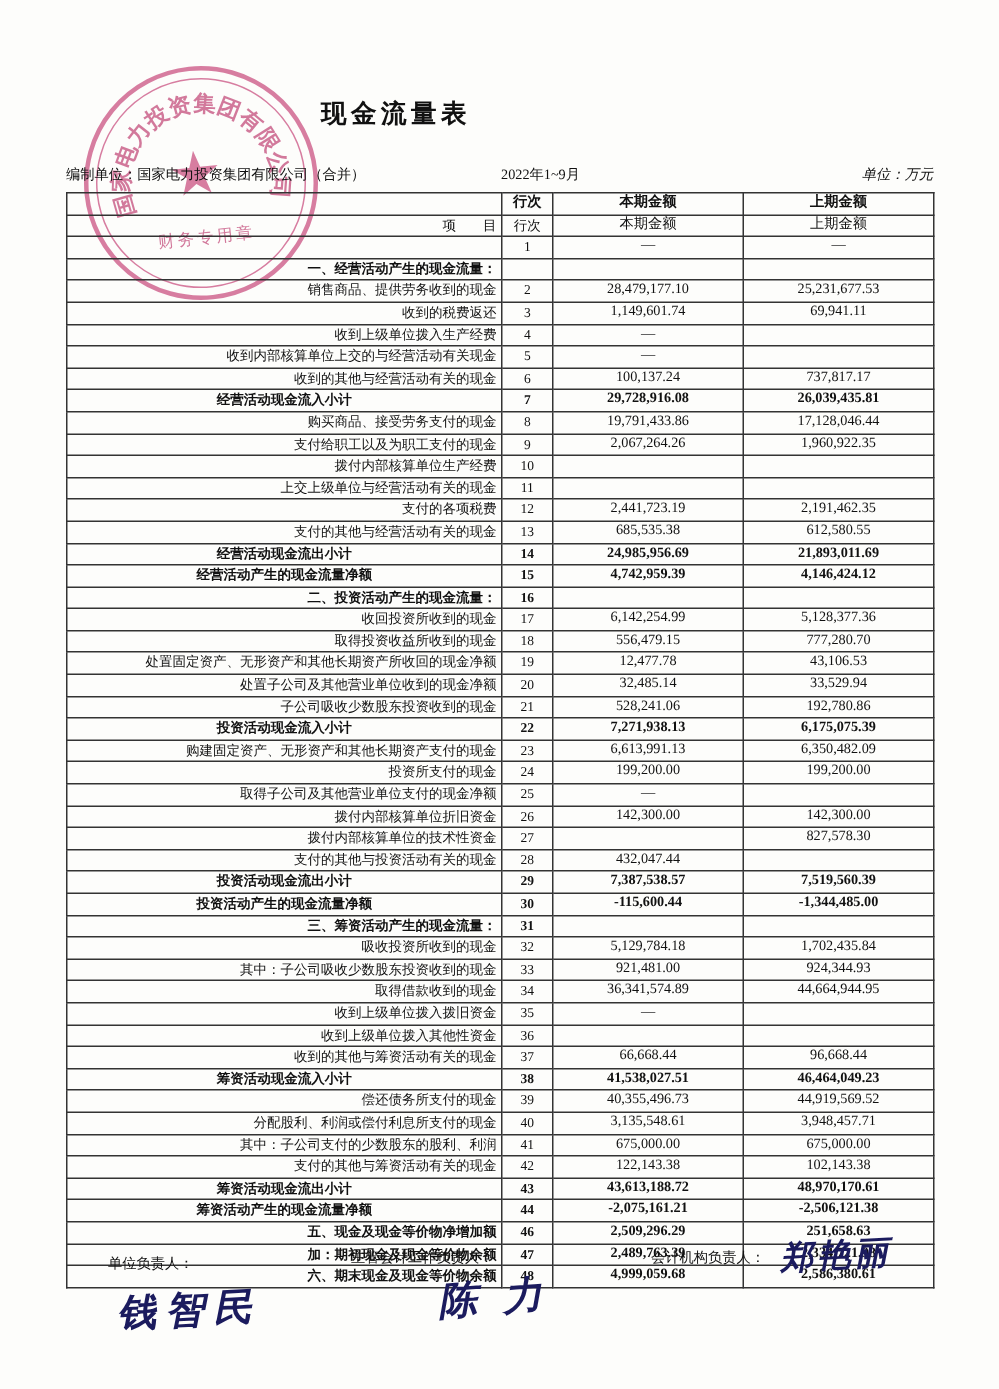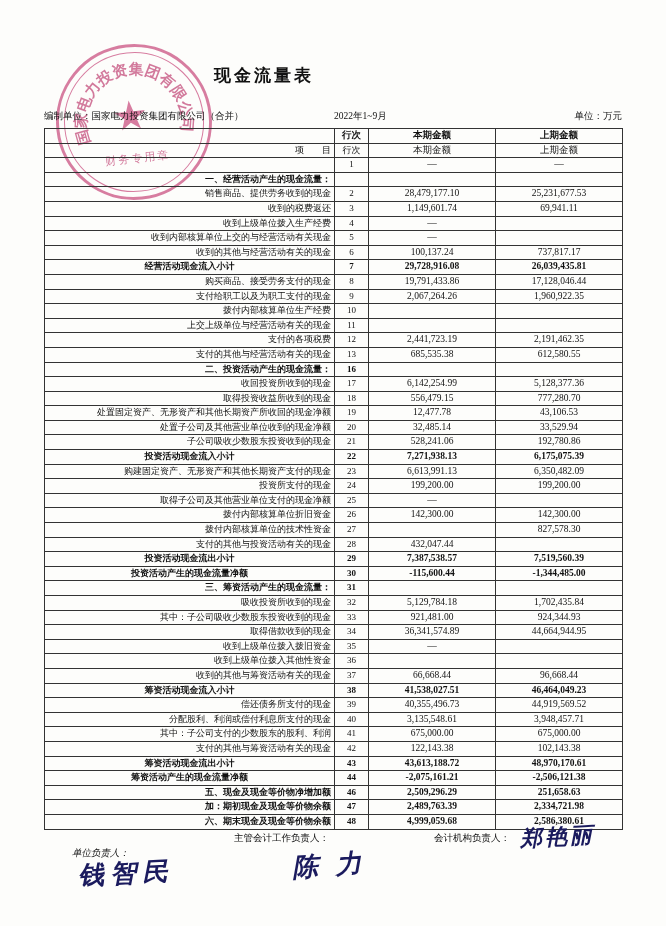--- a/index.html
+++ b/index.html
@@ -101,21 +101,21 @@
   .meta {
     position: absolute;
     top: 110px;
     left: 44px;
     width: 578px;
     font-size: 9.5px;
     height: 14px;
   }
   .meta .m-left { position: absolute; left: 0; top: 0; }
   .meta .m-mid  { position: absolute; left: 290px; top: 0; }
-  .meta .m-right{ position: absolute; right: 0; top: 0; }
+  .meta .m-right{ position: absolute; right: 0; top: 0; font-style: italic; }
 
   
   table.cf {
     position: absolute;
     top: 128px;
     left: 44px;
     width: 578px;
     border-collapse: collapse;
     table-layout: fixed;
     font-size: 9px;
@@ -148,21 +148,21 @@
 
   
   .sig-labels {
     position: absolute;
     left: 44px;
     top: 832px;
     width: 578px;
     height: 14px;
     font-size: 9.5px;
   }
-  .sig-labels .s1 { position: absolute; left: 28px; top: 15px; font-style: italic; }
+  .sig-labels .s1 { position: absolute; left: 28px; top: 4px; }
   .sig-labels .s2 { position: absolute; left: 190px; top: 0; }
   .sig-labels .s3 { position: absolute; left: 390px; top: 0; }
 
   .handwriting {
     position: absolute;
     font-family: "DejaVu Serif", serif;
     color: #1b1b5e;
     font-style: italic;
     font-weight: bold;
     white-space: nowrap;
@@ -304,20 +304,32 @@
           <td class="num">2,441,723.19</td>
           <td class="num">2,191,462.35</td>
         </tr>
         <tr>
           <td class="item ind">支付的其他与经营活动有关的现金</td>
           <td class="rown">13</td>
           <td class="num">685,535.38</td>
           <td class="num">612,580.55</td>
         </tr>
         <tr class="bold">
+          <td class="item center-item">经营活动现金流出小计</td>
+          <td class="rown">14</td>
+          <td class="num">24,985,956.69</td>
+          <td class="num">21,893,011.69</td>
+        </tr>
+        <tr class="bold">
+          <td class="item center-item">经营活动产生的现金流量净额</td>
+          <td class="rown">15</td>
+          <td class="num">4,742,959.39</td>
+          <td class="num">4,146,424.12</td>
+        </tr>
+        <tr class="bold">
           <td class="item">二、投资活动产生的现金流量：</td>
           <td class="rown">16</td>
           <td class="num"></td>
           <td class="num"></td>
         </tr>
         <tr>
           <td class="item ind">收回投资所收到的现金</td>
           <td class="rown">17</td>
           <td class="num">6,142,254.99</td>
           <td class="num">5,128,377.36</td>

